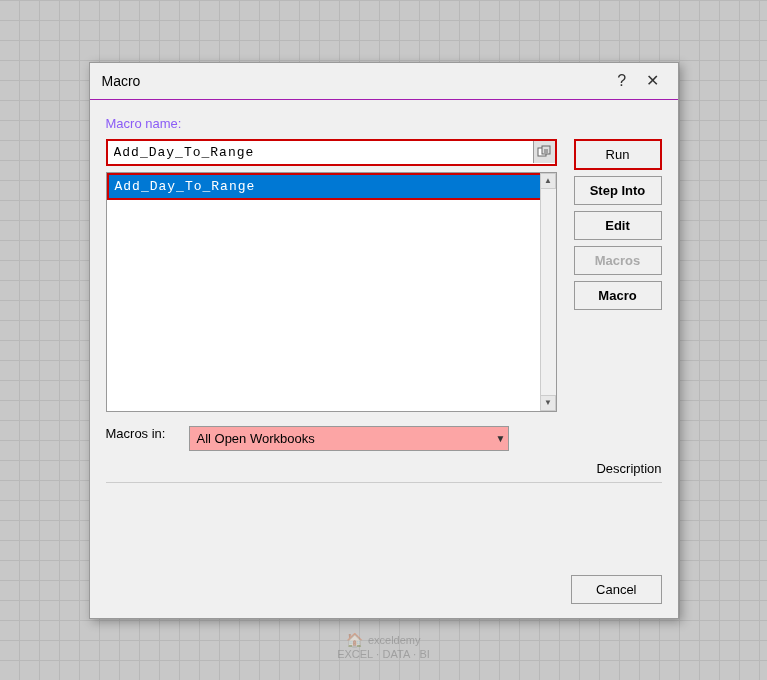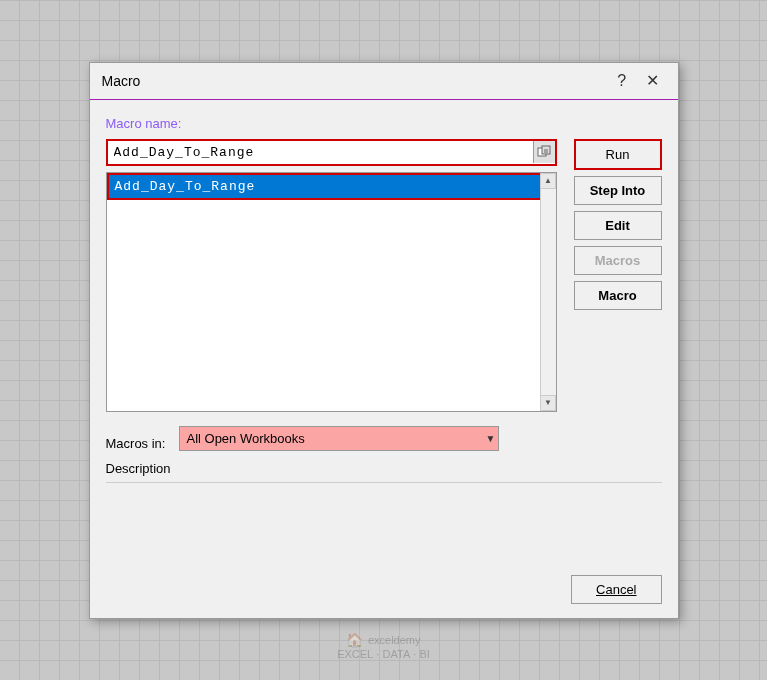--- a/index.html
+++ b/index.html
@@ -214,22 +214,22 @@
       border: 2px solid #c00;
       font-weight: 500;
     }
 
     .bottom-section {
       margin-top: 14px;
     }
 
     .macros-in-row {
       display: flex;
-      align-items: flex-end;
-      gap: 14px;
+      align-items: flex-start;
+      gap: 24px;
       margin-bottom: 10px;
     }
 
     .macros-in-label {
       font-size: 13px;
       color: #000;
       white-space: nowrap;
     }
 
     .select-wrapper {
@@ -260,32 +260,32 @@
       font-size: 10px;
       color: #333;
     }
 
     .description-label {
       font-size: 13px;
       color: #000;
       margin-bottom: 6px;
       padding-bottom: 6px;
       border-bottom: 1px solid #ccc;
+      text-align: right;
     }
 
     .description-area {
       min-height: 60px;
       background: #f0f0f0;
     }
 
     .bottom-buttons {
       display: flex;
       justify-content: flex-end;
       padding: 10px 16px 14px 16px;
-      text-decoration: underline;
     }
 
     .cancel-btn {
       background: #f0f0f0;
       border: 1px solid #999;
       padding: 6px 24px;
       font-size: 13px;
       cursor: pointer;
       font-family: 'Segoe UI', Tahoma, Arial, sans-serif;
     }

